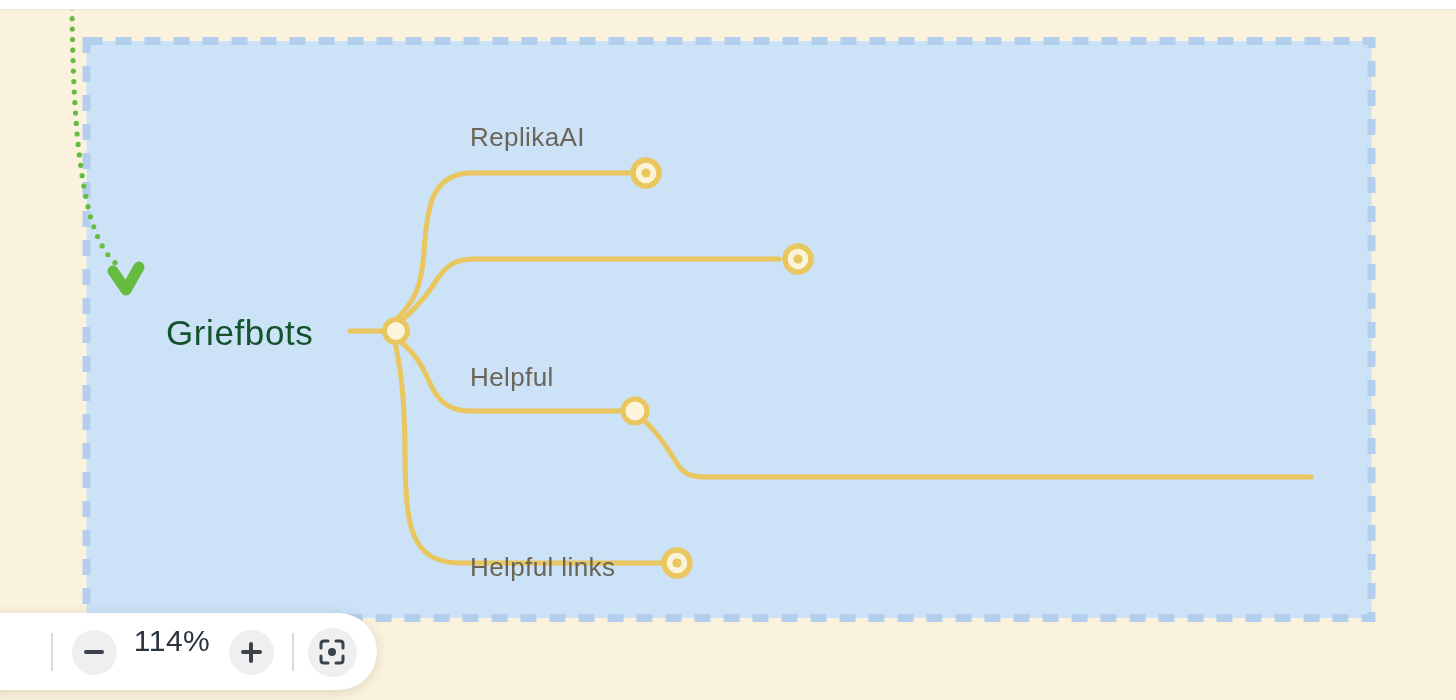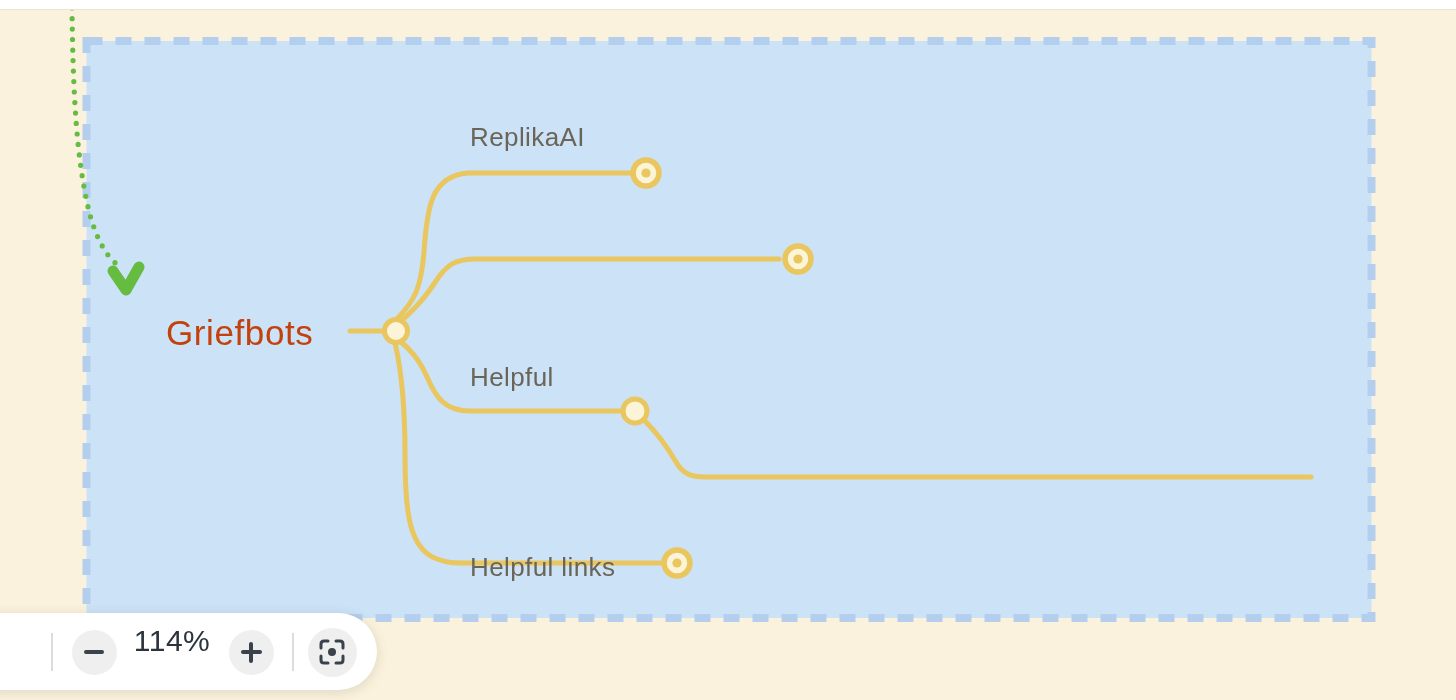--- a/index.html
+++ b/index.html
@@ -12,21 +12,21 @@
   .top-strip{
     position:absolute;left:0;top:0;width:1456px;height:9px;
     background:#ffffff;border-bottom:1px solid #e7e4d8;z-index:5;
   }
   .shape-layer{position:absolute;left:0;top:0;z-index:1;}
   .label{
     position:absolute;z-index:3;color:#6b6458;letter-spacing:0.4px;
     white-space:nowrap;font-size:26px;line-height:30px;
   }
   .root-label{
-    font-size:35px;line-height:40px;color:#c2410c;letter-spacing:0.6px;
+    font-size:35px;line-height:40px;color:#14532d;letter-spacing:0.6px;
   }
   .note-text{
     white-space:pre-line;font-size:25px;line-height:33.4px;color:#6d665a;
     letter-spacing:0.3px;
   }
   
   .toolbar{
     position:absolute;left:-45px;top:613px;width:422px;height:77px;
     background:#ffffff;border-radius:40px;z-index:10;
     box-shadow:0 2px 12px rgba(90,85,70,0.18);

